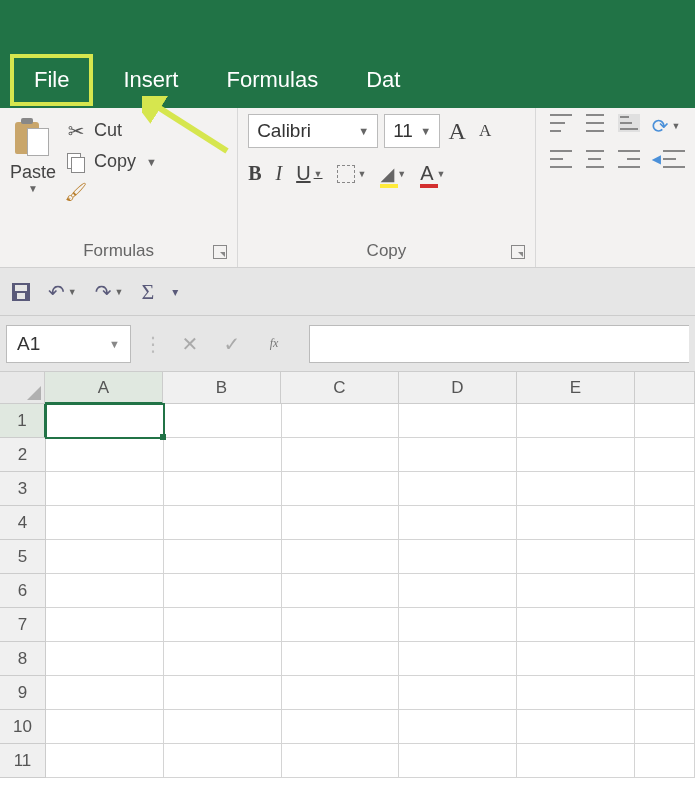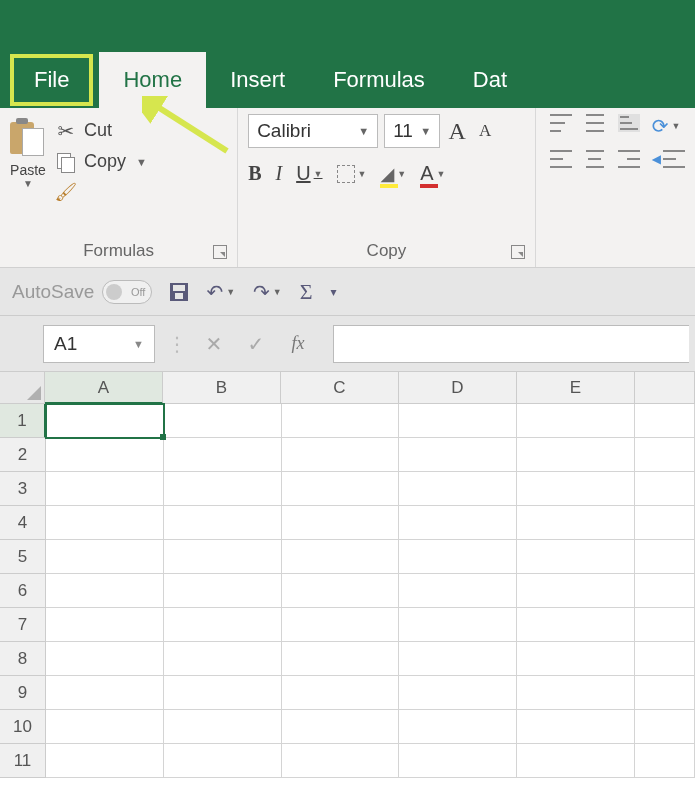--- a/index.html
+++ b/index.html
@@ -24,21 +24,21 @@
 .group-label { text-align: center; color: #666; font-size: 17px; padding: 4px 0 2px 0; position: relative; }
 .group-launcher { position: absolute; right: 0; bottom: 4px; width: 14px; height: 14px; border: 1px solid #888; }
 .group-launcher::after { content: ''; position: absolute; right: 1px; bottom: 1px; width: 0; height: 0; border-left: 5px solid transparent; border-top: 5px solid #888; }
 
 
 .paste-col { display: flex; flex-direction: column; align-items: center; margin-right: 10px; }
 .paste-icon { width: 36px; height: 40px; position: relative; margin-top: 4px; }
 .clipboard-back { position: absolute; left: 0; top: 4px; width: 24px; height: 32px; background: #c9a66b; border-radius: 3px 3px 2px 2px; }
 .clipboard-back::before { content: ''; position: absolute; left: 6px; top: -4px; width: 12px; height: 6px; background: #888; border-radius: 2px; }
 .clipboard-sheet { position: absolute; left: 12px; top: 10px; width: 22px; height: 28px; background: #fff; border: 1px solid #aaa; }
-.paste-label { font-size: 14px; color: #444; margin-top: 4px; }
+.paste-label { font-size: 18px; color: #444; margin-top: 4px; }
 .paste-dd { font-size: 10px; color: #666; }
 
 .clip-actions { display: flex; flex-direction: column; gap: 10px; padding-top: 6px; }
 .clip-action { display: flex; align-items: center; gap: 8px; font-size: 18px; color: #444; cursor: pointer; }
 .clip-icon { width: 20px; height: 20px; display: inline-flex; align-items: center; justify-content: center; }
 .scissors { color: #555; font-size: 20px; }
 .copy-icn { position: relative; width: 18px; height: 18px; }
 .copy-icn::before { content: ''; position: absolute; left: 0; top: 0; width: 12px; height: 14px; border: 1px solid #888; background: #fff; }
 .copy-icn::after { content: ''; position: absolute; left: 4px; top: 4px; width: 12px; height: 14px; border: 1px solid #888; background: #fff; }
 .brush { color: #b97e2b; font-size: 18px; }
@@ -89,25 +89,25 @@
 .toggle { width: 50px; height: 24px; border: 1px solid #bbb; border-radius: 12px; background: #f0f0f0; position: relative; display: flex; align-items: center; justify-content: flex-end; padding-right: 6px; font-size: 11px; color: #999; }
 .toggle::before { content: ''; position: absolute; left: 3px; top: 3px; width: 16px; height: 16px; border-radius: 50%; background: #ccc; }
 .qbtn { color: #5a5a7a; font-size: 20px; cursor: pointer; display: inline-flex; align-items: center; }
 .save-icn { width: 18px; height: 18px; background: #5a5a7a; position: relative; }
 .save-icn::before { content:''; position:absolute; left:3px; top:2px; width:12px; height:6px; background:#e6e6e6; }
 .save-icn::after { content:''; position:absolute; left:5px; bottom:2px; width:8px; height:6px; background:#e6e6e6; }
 .sigma { font-size: 22px; font-family: "Times New Roman", serif; }
 
 
 .fbar { background: #e6e6e6; height: 56px; display: flex; align-items: center; padding: 8px 6px; gap: 12px; border-bottom: 1px solid #ccc; }
-.namebox { width: 112px; height: 38px; border: 1px solid #bbb; background: #fff; display: flex; align-items: center; padding: 0 10px; font-size: 19px; color: #333; margin-left: 37px; }
+.namebox { width: 125px; height: 38px; border: 1px solid #bbb; background: #fff; display: flex; align-items: center; padding: 0 10px; font-size: 19px; color: #333; }
 .namebox .caret { margin-left: auto; font-size: 11px; color: #888; }
 .fb-sep { color: #bbb; font-size: 20px; }
 .fb-btn { color: #aaa; font-size: 20px; width: 30px; text-align: center; cursor: pointer; }
-.fx { font-style: italic; font-family: "Times New Roman", serif; color: #777; font-size: 18px; }
+.fx { font-style: italic; font-family: "Times New Roman", serif; color: #777; font-size: 12px; }
 .formula-input { flex: 1; height: 38px; border: 1px solid #bbb; border-right: none; background: #fff; margin-left: 8px; }
 
 
 .grid { display: flex; }
 .corner { width: 46px; height: 32px; background: #e8e8e8; border-right: 1px solid #ccc; border-bottom: 1px solid #ccc; position: relative; }
 .corner::after { content:''; position:absolute; right:3px; bottom:3px; width:0; height:0; border-left:14px solid transparent; border-bottom:14px solid #b0b0b0; }
 .colheads { display: flex; }
 .colhead { width: 118px; height: 32px; background: #f0f0f0; border-right: 1px solid #ccc; border-bottom: 1px solid #ccc; text-align: center; line-height: 32px; font-size: 17px; color: #555; }
 .colhead.sel { background: #e0e8e0; border-bottom: 2px solid #217346; }
 .rows { }
@@ -118,21 +118,20 @@
 .cell.active { outline: 2px solid #217346; outline-offset: -1px; position: relative; }
 .cell.active::after { content:''; position:absolute; right:-3px; bottom:-3px; width:6px; height:6px; background:#217346; }
 </style>
 </head>
 <body>
 
 <div class="titlebar"></div>
 
 <div class="tabstrip">
   <div class="tab file">File</div>
-  <div class="tab active">Home</div>
   <div class="tab">Insert</div>
   <div class="tab">Formulas</div>
   <div class="tab">Dat</div>
 </div>
 
 <svg class="arrow" viewBox="0 0 90 60">
   <defs>
       <marker id="ah" markerWidth="10" markerHeight="10" refX="2" refY="3" orient="auto">
     <path d="M0,0 L0,6 L8,3 z" fill="#d6e64e"></path>
       </marker>
@@ -261,24 +260,20 @@
               <span></span>
             </div>
         </div>
       </div>
     </div>
     <div class="group-label">&nbsp;</div>
   </div>
 </div>
 
 <div class="qat">
-  <div class="autosave">
-    <span>AutoSave</span>
-    <span class="toggle">Off</span>
-  </div>
   <span class="qbtn">
       <span class="save-icn"></span>
     </span>
   <span class="qbtn">↶<span class="tiny-caret">▼</span></span>
   <span class="qbtn">↷<span class="tiny-caret">▼</span></span>
   <span class="qbtn sigma">Σ</span>
   <span class="qbtn" style="font-size:12px">▾</span>
 </div>
 
 <div class="fbar">

